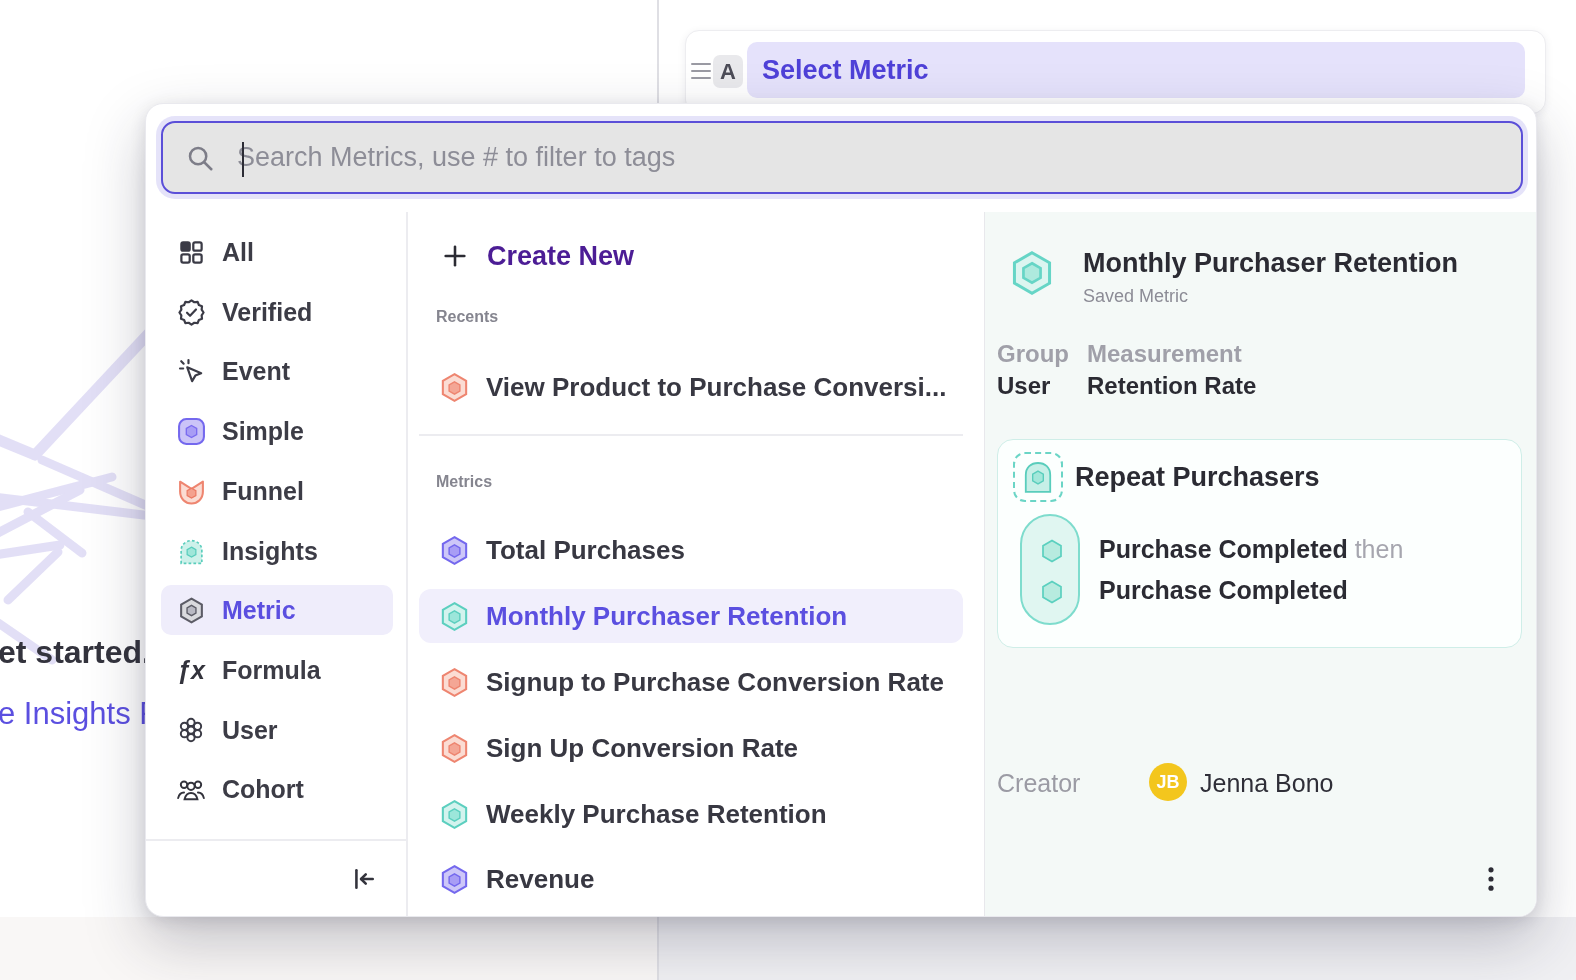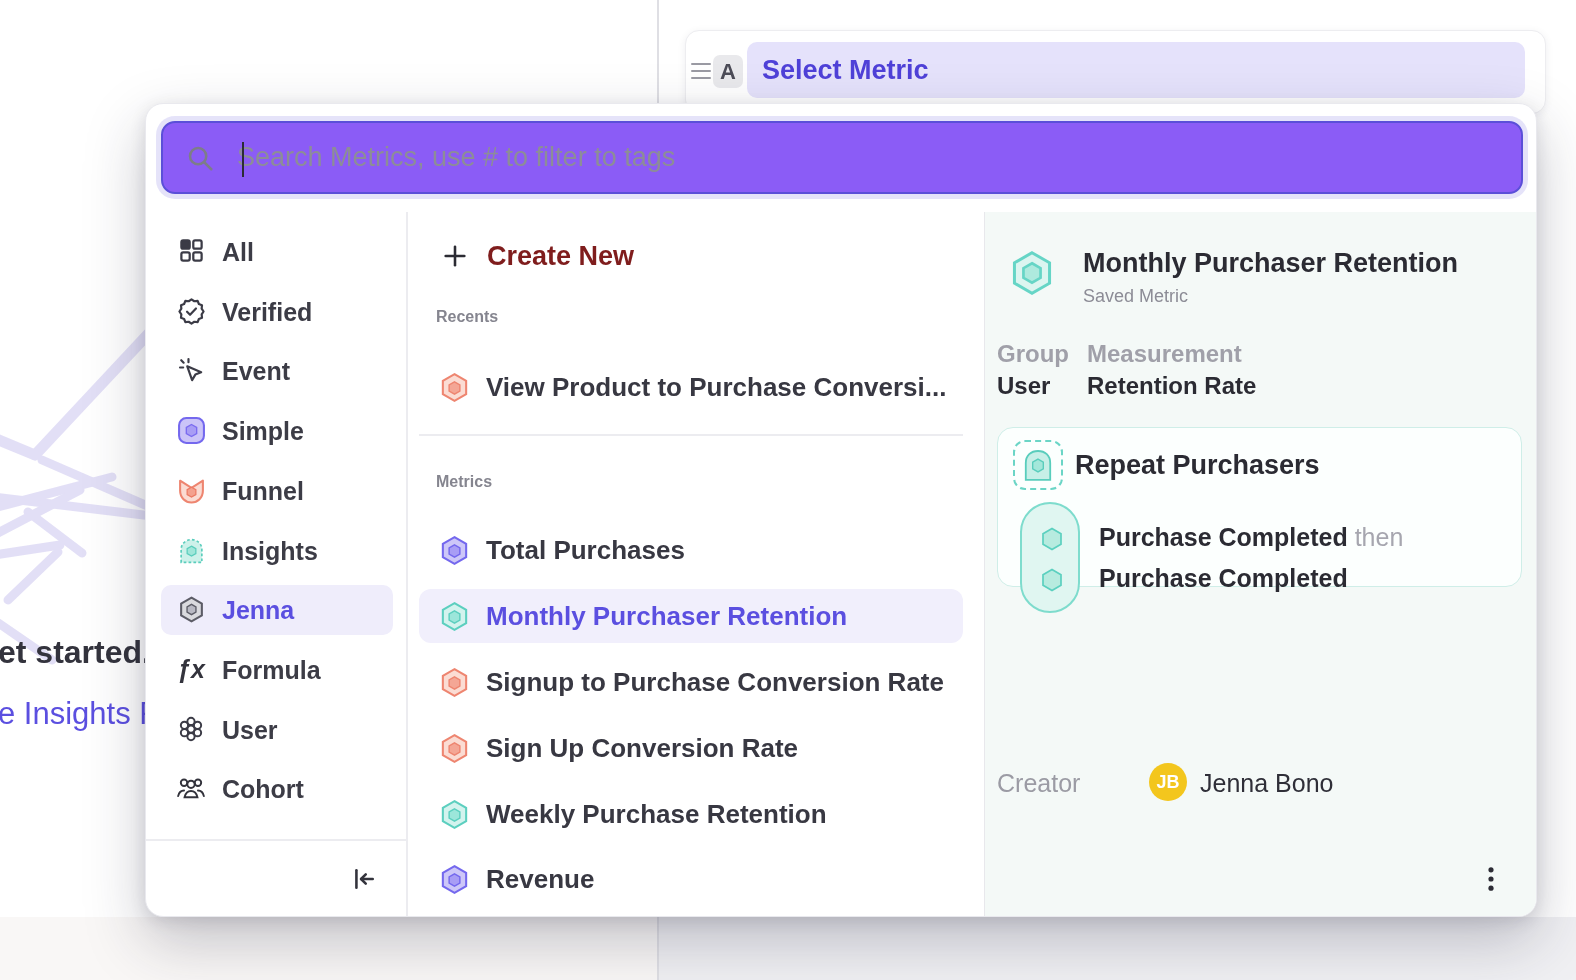--- a/index.html
+++ b/index.html
@@ -39,53 +39,53 @@
 
   
   .modal {
     position:absolute; left:145px; top:103px; width:1392px; height:814px;
     background:#ffffff; border-radius:18px; border:1px solid #e9e9ee;
     box-shadow:0 24px 60px rgba(35,35,60,.25), 0 4px 16px rgba(35,35,60,.12);
     overflow:hidden;
   }
   .search-box {
     position:absolute; left:15px; top:17px; width:1362px; height:73px;
-    border:2px solid #5b4fd8; border-radius:14px; background:#8b5cf6;
+    border:2px solid #5b4fd8; border-radius:14px; background:#e5e5e5;
     box-shadow:0 0 0 5px rgba(100,88,220,.17);
     display:flex; align-items:center;
   }
   .search-box .mag { margin-left:22px; display:flex; }
   .caret { position:absolute; left:79px; top:19px; width:2px; height:35px; background:#2c2c35; }
   .search-input {
     flex:1; border:none; outline:none; height:100%; margin-left:22px;
     font-family:"Liberation Sans","DejaVu Sans",sans-serif;
     font-size:27px; color:#2c2c35; background:transparent;
   }
   .search-input::placeholder { color:#8d8d97; opacity:1; }
 
   .col-divider-1 { position:absolute; left:260px; top:108px; width:1.5px; height:706px; background:#ececf0; }
   .col-divider-2 { position:absolute; left:838px; top:108px; width:1.5px; height:706px; background:#e8e8ec; }
 
   
   .sb-row {
     position:absolute; left:15px; width:232px; height:50px; border-radius:10px;
     display:flex; align-items:center; padding-left:15px; cursor:pointer;
   }
-  .sb-row .icn { width:30px; height:30px; display:flex; align-items:flex-start; justify-content:center; }
+  .sb-row .icn { width:30px; height:30px; display:flex; align-items:center; justify-content:center; }
   .sb-row .lbl { margin-left:16px; font-size:25px; font-weight:600; color:#3c3c46; }
   .sb-row.selected { background:#efedfb; }
   .sb-row.selected .lbl { color:#5b4fe0; }
   .fx { font-size:25px; font-weight:700; font-style:italic; color:#33333c; }
   .sb-footer-divider { position:absolute; left:0; top:735px; width:260px; height:1.5px; background:#ececf0; }
   .collapse-btn { position:absolute; left:201px; top:758px; width:34px; height:34px; display:flex; align-items:center; justify-content:center; cursor:pointer; }
 
   
   .create-row { position:absolute; left:273px; top:125px; width:544px; height:54px; display:flex; align-items:center; padding-left:22px; cursor:pointer; }
   .create-row .plus { width:30px; display:flex; }
-  .create-row .lbl { margin-left:16px; font-size:27px; font-weight:700; color:#7f1d1d; }
+  .create-row .lbl { margin-left:16px; font-size:27px; font-weight:700; color:#4c1d95; }
   .sec-label { position:absolute; left:290px; font-size:16px; font-weight:700; color:#85858f; }
   .mid-divider { position:absolute; left:273px; top:330px; width:544px; height:1.5px; background:#ececf0; }
   .m-row {
     position:absolute; left:273px; width:544px; height:54px; border-radius:12px;
     display:flex; align-items:center; padding-left:19px; cursor:pointer;
   }
   .m-row .hexwrap { width:33px; height:33px; display:flex; }
   .m-row .lbl { margin-left:15px; font-size:26px; font-weight:600; color:#383842; white-space:nowrap; }
   .m-row.selected { background:#f1effc; }
   .m-row.selected .lbl { color:#5b4fe0; }
@@ -98,21 +98,21 @@
 
   
   .panel { position:absolute; left:839px; top:108px; width:553px; height:706px; background:#f4f9f7; }
   .panel-hex { position:absolute; left:23px; top:37px; }
   .panel-title { position:absolute; left:98px; top:36px; font-size:27px; font-weight:700; color:#2b2b33; }
   .panel-sub   { position:absolute; left:98px; top:74px; font-size:18px; font-weight:500; color:#8c8c96; }
   .meta-label { position:absolute; top:128px; font-size:24px; font-weight:600; color:#a0a0a9; }
   .meta-value { position:absolute; top:160px; font-size:24px; font-weight:700; color:#2b2b33; }
 
   .def-card {
-    position:absolute; left:12px; top:215px; width:525px; height:160px;
+    position:absolute; left:12px; top:227px; width:525px; height:209px;
     background:#fcfffe; border:1.5px solid #cfeee8; border-radius:16px;
   }
   .dashed-box {
     position:absolute; left:15px; top:12px; width:50px; height:50px;
     border:2px dashed #6bd5c6; border-radius:12px;
     display:flex; align-items:center; justify-content:center;
   }
   .def-title { position:absolute; left:77px; top:22px; font-size:27px; font-weight:700; color:#2b2b33; }
   .capsule {
     position:absolute; left:22px; top:74px; width:60px; height:111px;
@@ -250,21 +250,21 @@
       <span class="lbl">Insights</span>
     </div>
 
     <div class="sb-row selected" style="top:481px">
       <span class="icn">
         <svg width="29" height="29" viewBox="0 0 28 28">
           <polygon points="14,2.5 24,8.2 24,19.8 14,25.5 4,19.8 4,8.2" fill="#dadade" stroke="#5c5c66" stroke-width="2"></polygon>
           <polygon points="14,9 18.3,11.5 18.3,16.5 14,19 9.7,16.5 9.7,11.5" fill="#b9b9c3" stroke="#5c5c66" stroke-width="1.3"></polygon>
         </svg>
       </span>
-      <span class="lbl">Jenna</span>
+      <span class="lbl">Metric</span>
     </div>
 
     <div class="sb-row" style="top:541px">
       <span class="icn">
           <span class="fx">ƒx</span>
         </span>
       <span class="lbl">Formula</span>
     </div>
 
     <div class="sb-row" style="top:601px">

